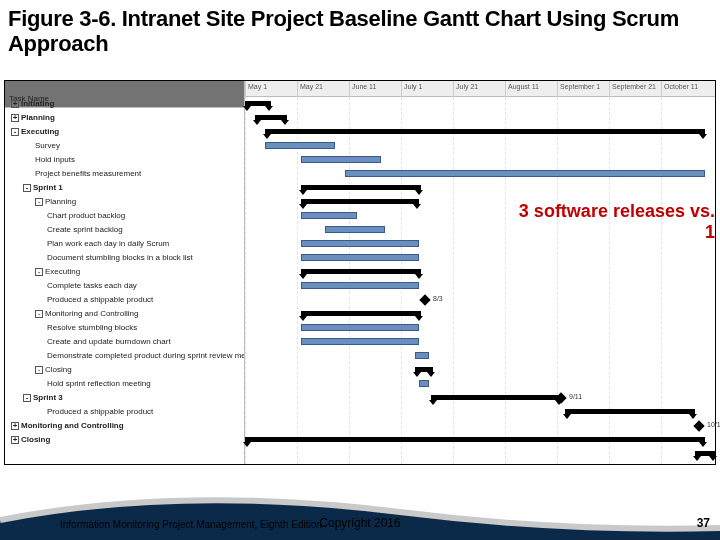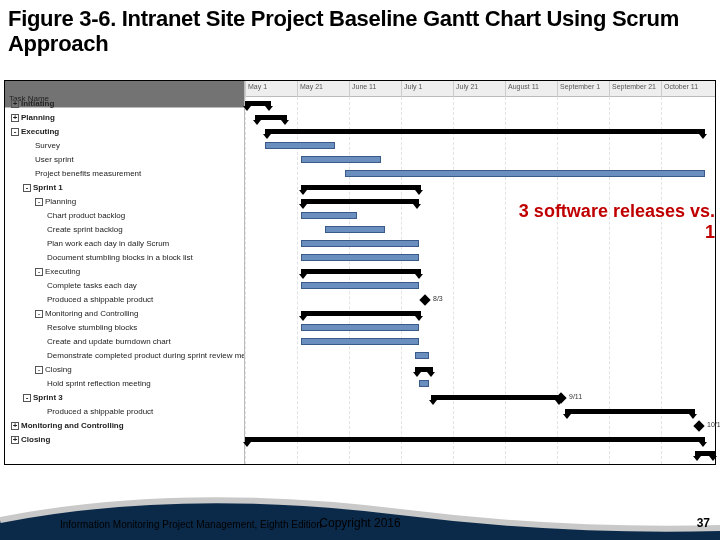--- a/index.html
+++ b/index.html
@@ -35,21 +35,21 @@
 
 <div class="title">Figure 3-6. Intranet Site Project Baseline Gantt Chart Using Scrum Approach</div>
 
 <div class="chart-wrap">
   <div class="tname-header">Task Name</div>
   <div class="tname-col" id="taskcol">
       <div class="task-row ind0"><span class="collapse">+</span><span>Initiating</span></div>
       <div class="task-row ind0"><span class="collapse">+</span><span>Planning</span></div>
       <div class="task-row ind0"><span class="collapse">-</span><span>Executing</span></div>
       <div class="task-row ind2"><span>Survey</span></div>
-      <div class="task-row ind2"><span>User sprint</span></div>
+      <div class="task-row ind2"><span>Hold inputs</span></div>
       <div class="task-row ind2"><span>Project benefits measurement</span></div>
       <div class="task-row ind1"><span class="collapse">-</span><span>Sprint 1</span></div>
       <div class="task-row ind2"><span class="collapse">-</span><span>Planning</span></div>
       <div class="task-row ind3"><span>Chart product backlog</span></div>
       <div class="task-row ind3"><span>Create sprint backlog</span></div>
       <div class="task-row ind3"><span>Plan work each day in daily Scrum</span></div>
       <div class="task-row ind3"><span>Document stumbling blocks in a block list</span></div>
       <div class="task-row ind2"><span class="collapse">-</span><span>Executing</span></div>
       <div class="task-row ind3"><span>Complete tasks each day</span></div>
       <div class="task-row ind3"><span>Produced a shippable product</span></div>

